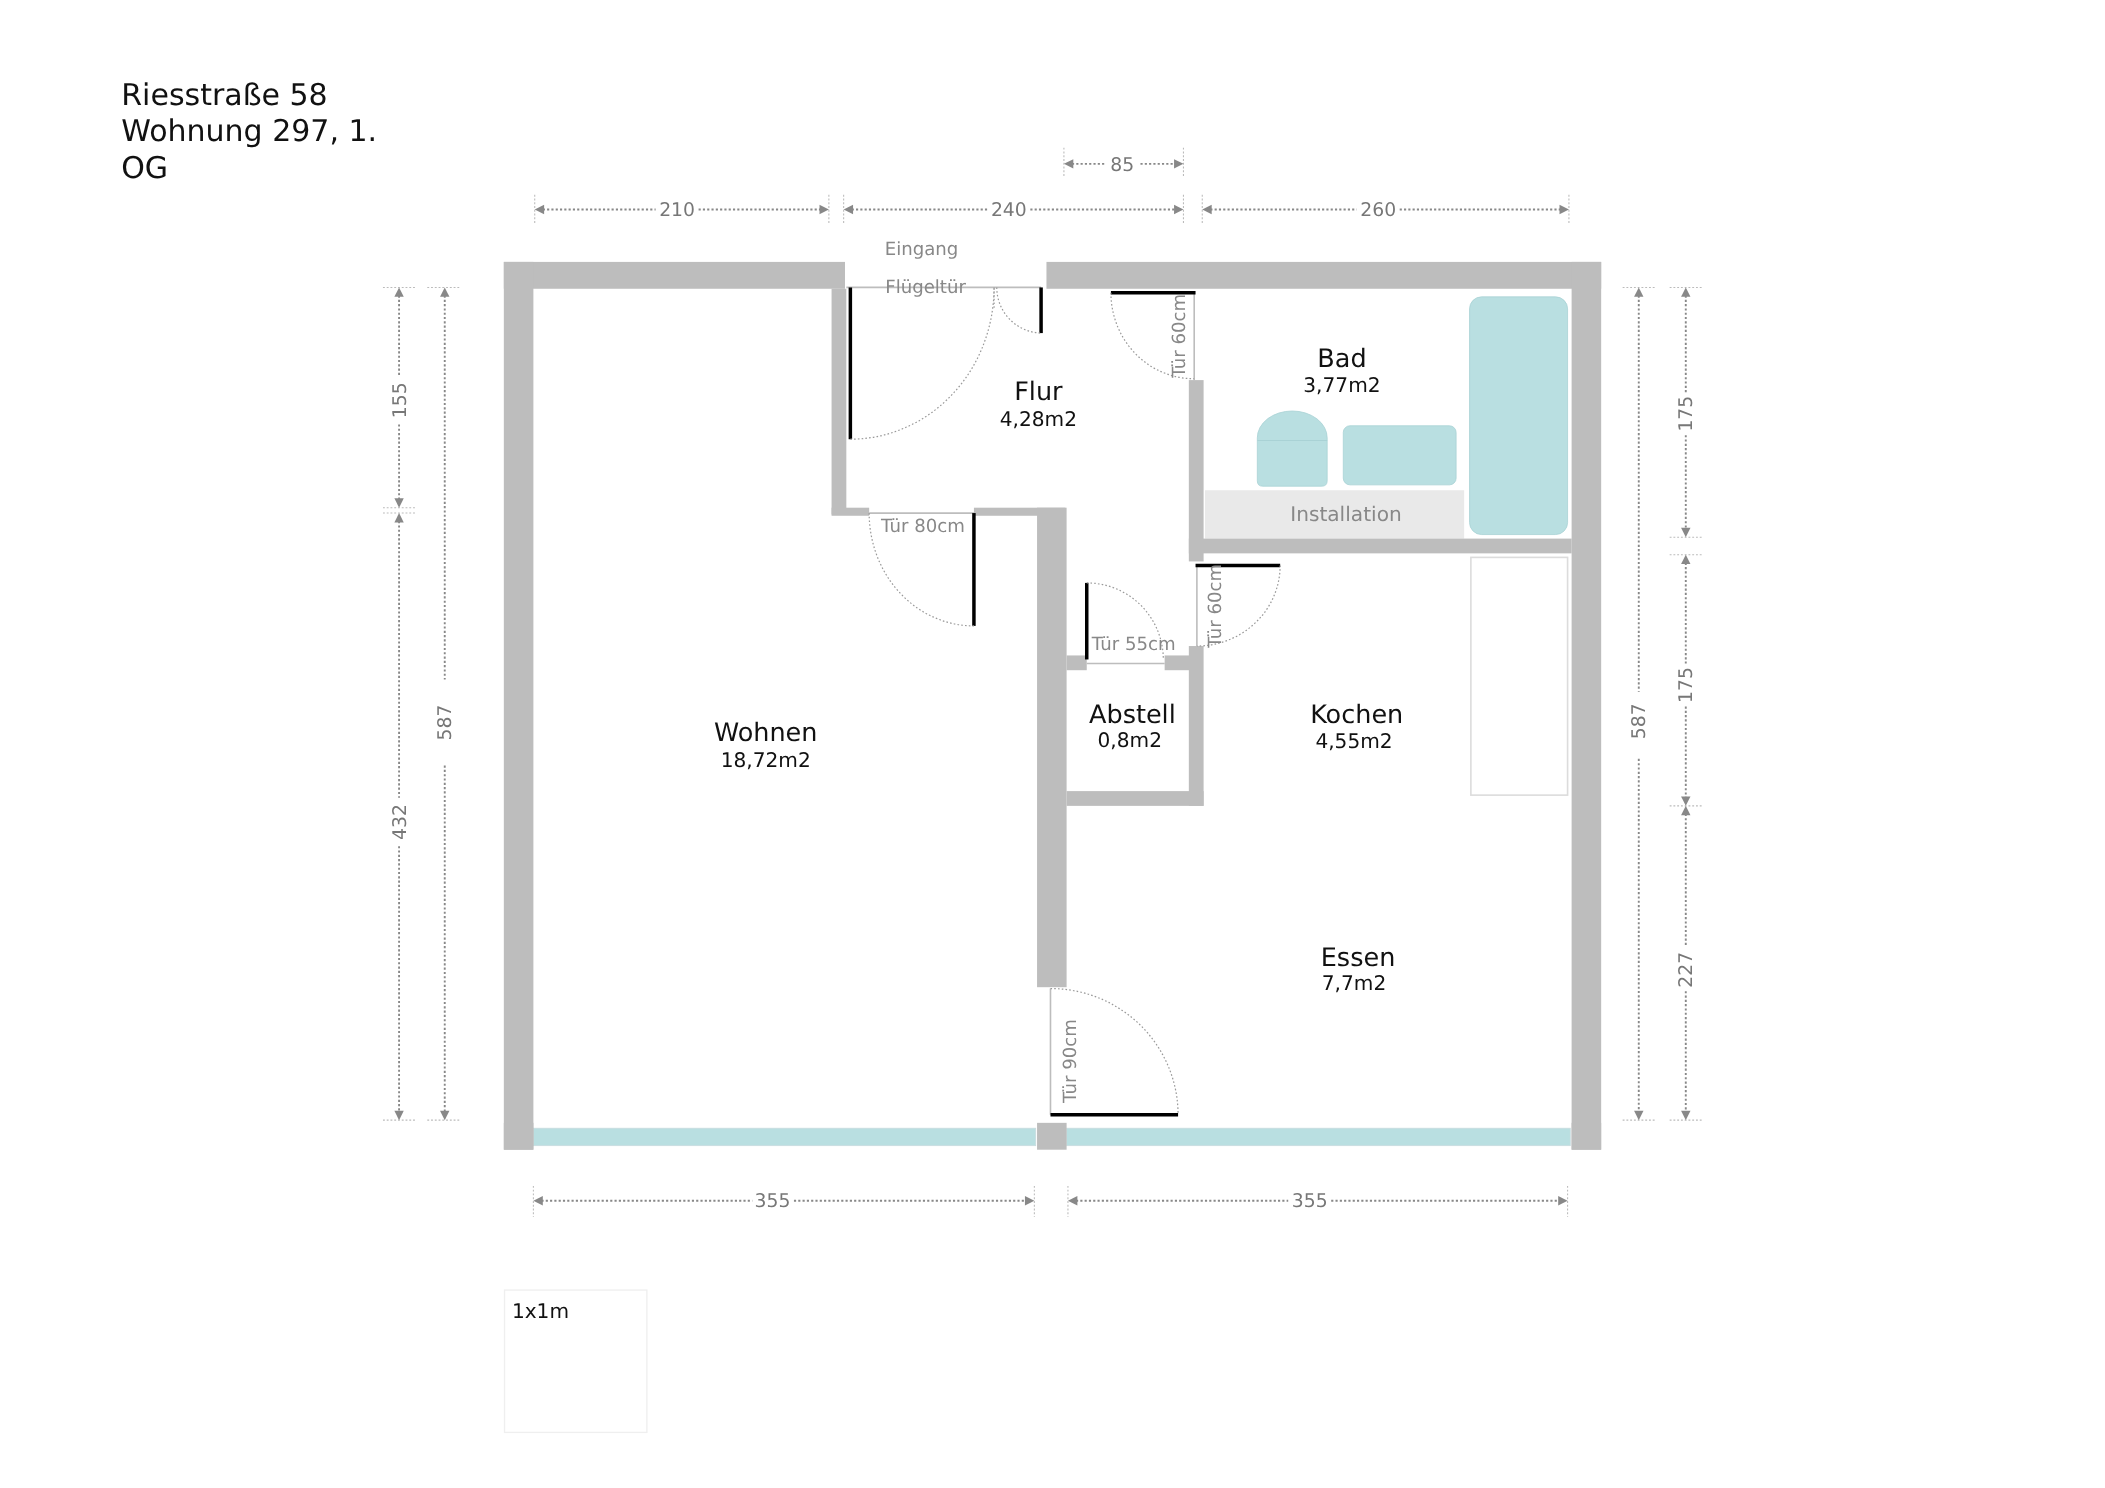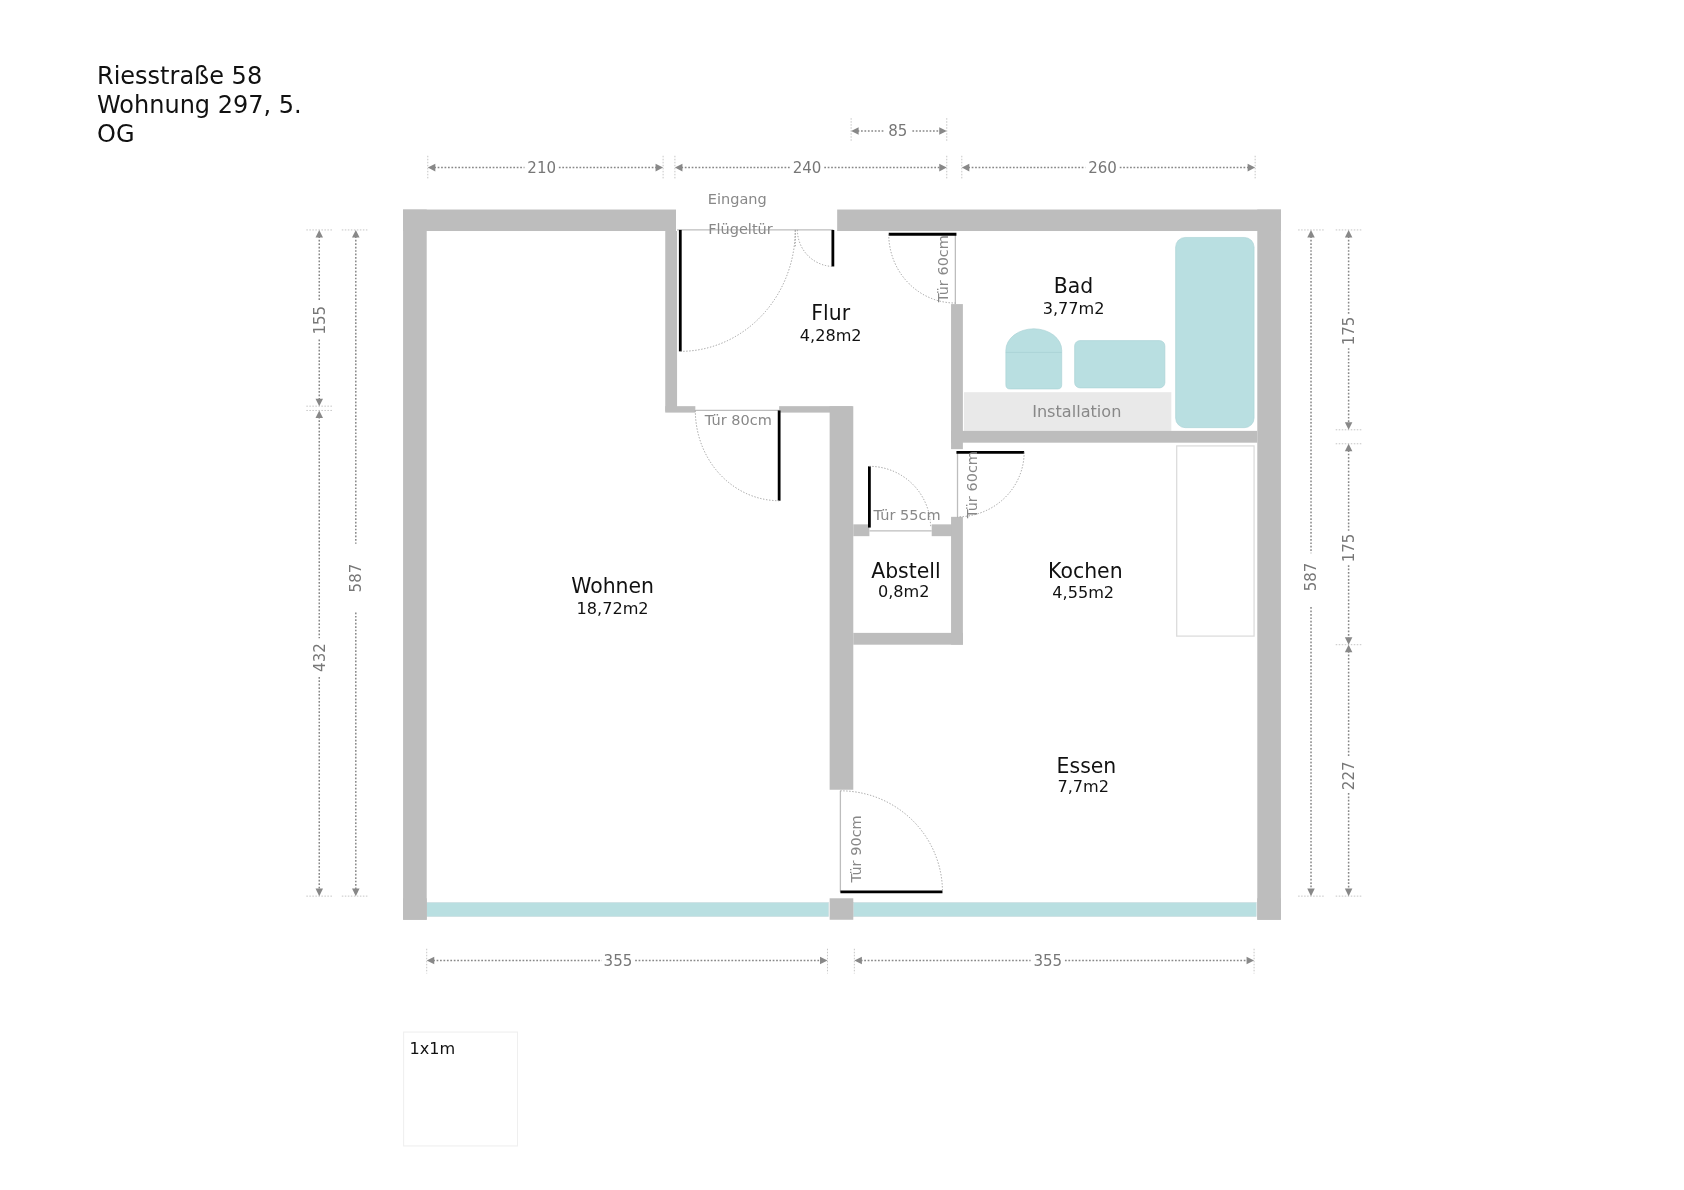--- a/index.html
+++ b/index.html
@@ -24,21 +24,21 @@
   .door-label { fill: #888; font-size: 13.5px; font-family: "DejaVu Sans", sans-serif; }
   .install-label { fill: #888; font-size: 15px; font-family: "DejaVu Sans", sans-serif; }
   .scale-box { fill: #fff; stroke: #efefef; stroke-width: 1; }
   .scale-label { fill: #111; font-size: 15px; font-family: "DejaVu Sans", sans-serif; }
 </style>
 </head>
 <body>
 
 <div class="title-block">
   <div>Riesstraße 58</div>
-  <div>Wohnung 297, 5.</div>
+  <div>Wohnung 297, 1.</div>
   <div>OG</div>
 </div>
 
 <svg id="plan" viewBox="0 0 1567 1107.5" xmlns="http://www.w3.org/2000/svg">
 
   <g>
     <line class="dim-ext" x1="792" y1="110" x2="792" y2="132"></line>
     <line class="dim-ext" x1="881" y1="110" x2="881" y2="132"></line>
     <line class="dim-line" x1="798" y1="122" x2="822" y2="122"></line>
     <line class="dim-line" x1="849" y1="122" x2="875" y2="122"></line>

